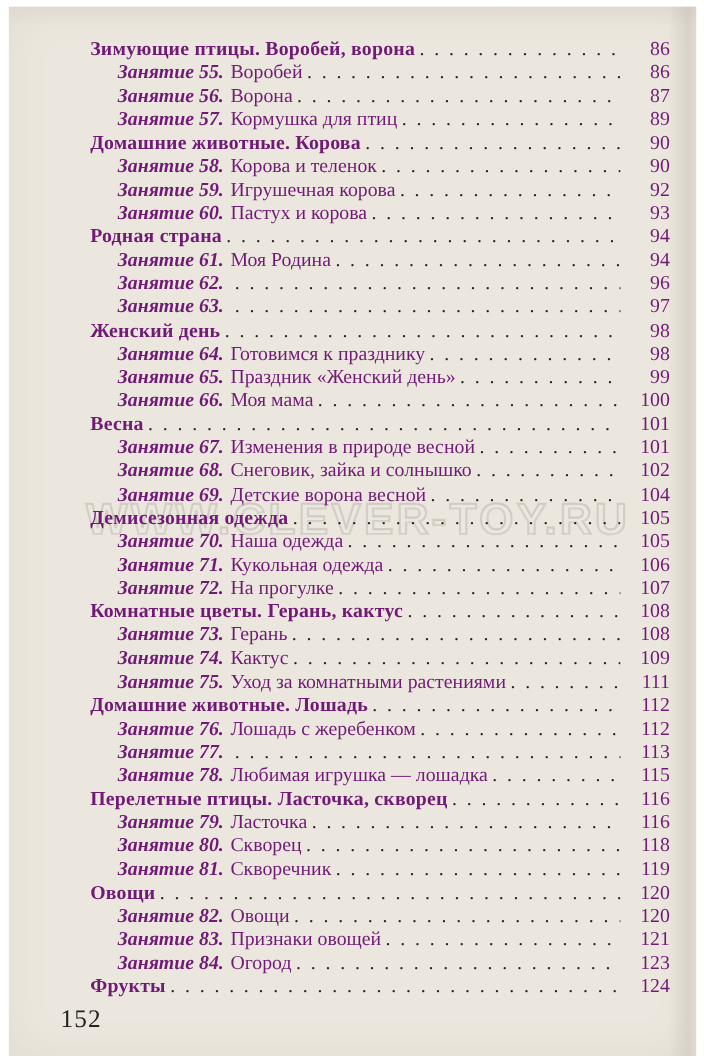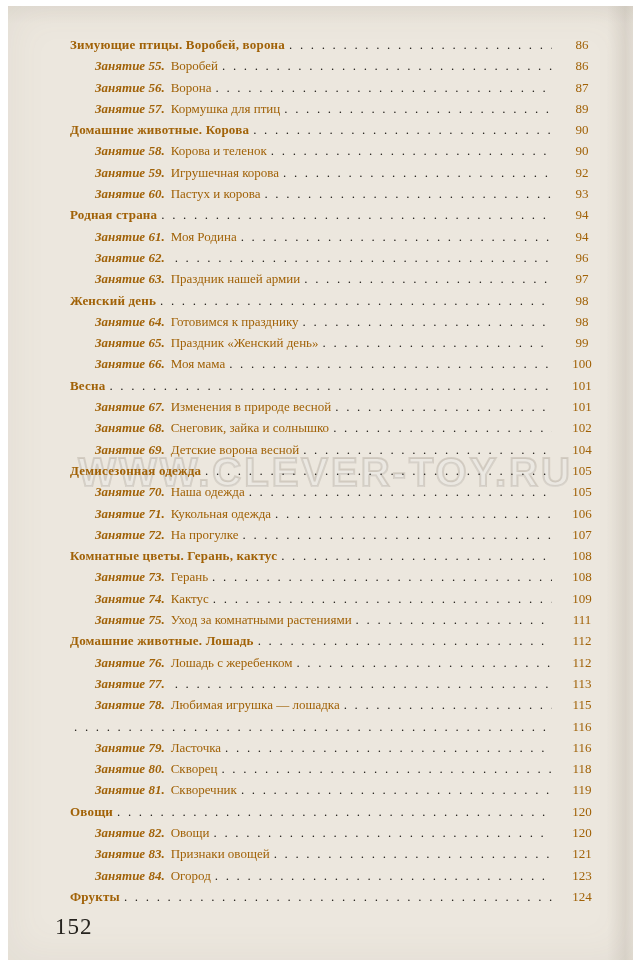--- a/index.html
+++ b/index.html
@@ -18,37 +18,37 @@
     content:"";position:absolute;top:0;bottom:0;right:0;width:26px;
     background:linear-gradient(to right,rgba(90,75,60,0) 0%,rgba(90,75,60,0.10) 70%,rgba(90,75,60,0.04) 100%);
     pointer-events:none;
   }
   .paper::before{
     content:"";position:absolute;left:0;top:0;right:0;height:18px;
     background:linear-gradient(to bottom,rgba(90,75,60,0.05),rgba(90,75,60,0));
     pointer-events:none;
   }
   .toc{
-    position:absolute;left:62px;top:28px;width:527px;
-    font-size:13px;line-height:21.3px;color:#a16207;
+    position:absolute;left:74px;top:28px;width:527px;
+    font-size:18px;line-height:21.3px;color:#701a75;
   }
   .row{display:flex;align-items:baseline;white-space:nowrap;}
   .row.section .title{font-weight:bold;letter-spacing:.2px;}
   .row.lesson{padding-left:25px;}
   .prefix{font-weight:bold;font-style:italic;margin-right:6px;}
   .leader{
     flex:1 1 auto;overflow:hidden;height:21.3px;
     margin:0 3px 0 4px;min-width:10px;
   }
   .leader::after{
     content:". . . . . . . . . . . . . . . . . . . . . . . . . . . . . . . . . . . . . . . . . . . . . . . . . . . . . . . . . . . .";
     letter-spacing:2.2px;color:#26231e;
   }
   .pagenum{
-    flex:0 0 auto;text-align:center;min-width:30px;margin-left:12px;
+    flex:0 0 auto;text-align:right;min-width:30px;margin-left:12px;
   }
   .watermark{
     position:absolute;left:15px;right:5px;top:444px;
     text-align:center;
     font-family:"Liberation Sans","DejaVu Sans",sans-serif;
     font-size:40px;font-weight:bold;letter-spacing:3px;
     color:rgba(160,150,135,0.10);
     -webkit-text-stroke:2px rgba(150,140,124,0.28);
     text-shadow:0 1px 0 rgba(255,255,255,0.45);
     pointer-events:none;white-space:nowrap;
@@ -121,21 +121,20 @@
         <span class="leader"></span>
         <span class="pagenum">94</span>
       </div>
       <div class="row lesson">
         <span class="prefix">Занятие 62.</span>
         <span class="leader"></span>
         <span class="pagenum">96</span>
       </div>
       <div class="row lesson">
         <span class="prefix">Занятие 63.</span>
-        <span class="title">Праздник нашей армии</span>
         <span class="leader"></span>
         <span class="pagenum">97</span>
       </div>
       <div class="row section">
         <span class="title">Женский день</span>
         <span class="leader"></span>
         <span class="pagenum">98</span>
       </div>
       <div class="row lesson">
         <span class="prefix">Занятие 64.</span>
@@ -240,20 +239,21 @@
         <span class="leader"></span>
         <span class="pagenum">113</span>
       </div>
       <div class="row lesson">
         <span class="prefix">Занятие 78.</span>
         <span class="title">Любимая игрушка — лошадка</span>
         <span class="leader"></span>
         <span class="pagenum">115</span>
       </div>
       <div class="row section">
+        <span class="title">Перелетные птицы. Ласточка, скворец</span>
         <span class="leader"></span>
         <span class="pagenum">116</span>
       </div>
       <div class="row lesson">
         <span class="prefix">Занятие 79.</span>
         <span class="title">Ласточка</span>
         <span class="leader"></span>
         <span class="pagenum">116</span>
       </div>
       <div class="row lesson">

